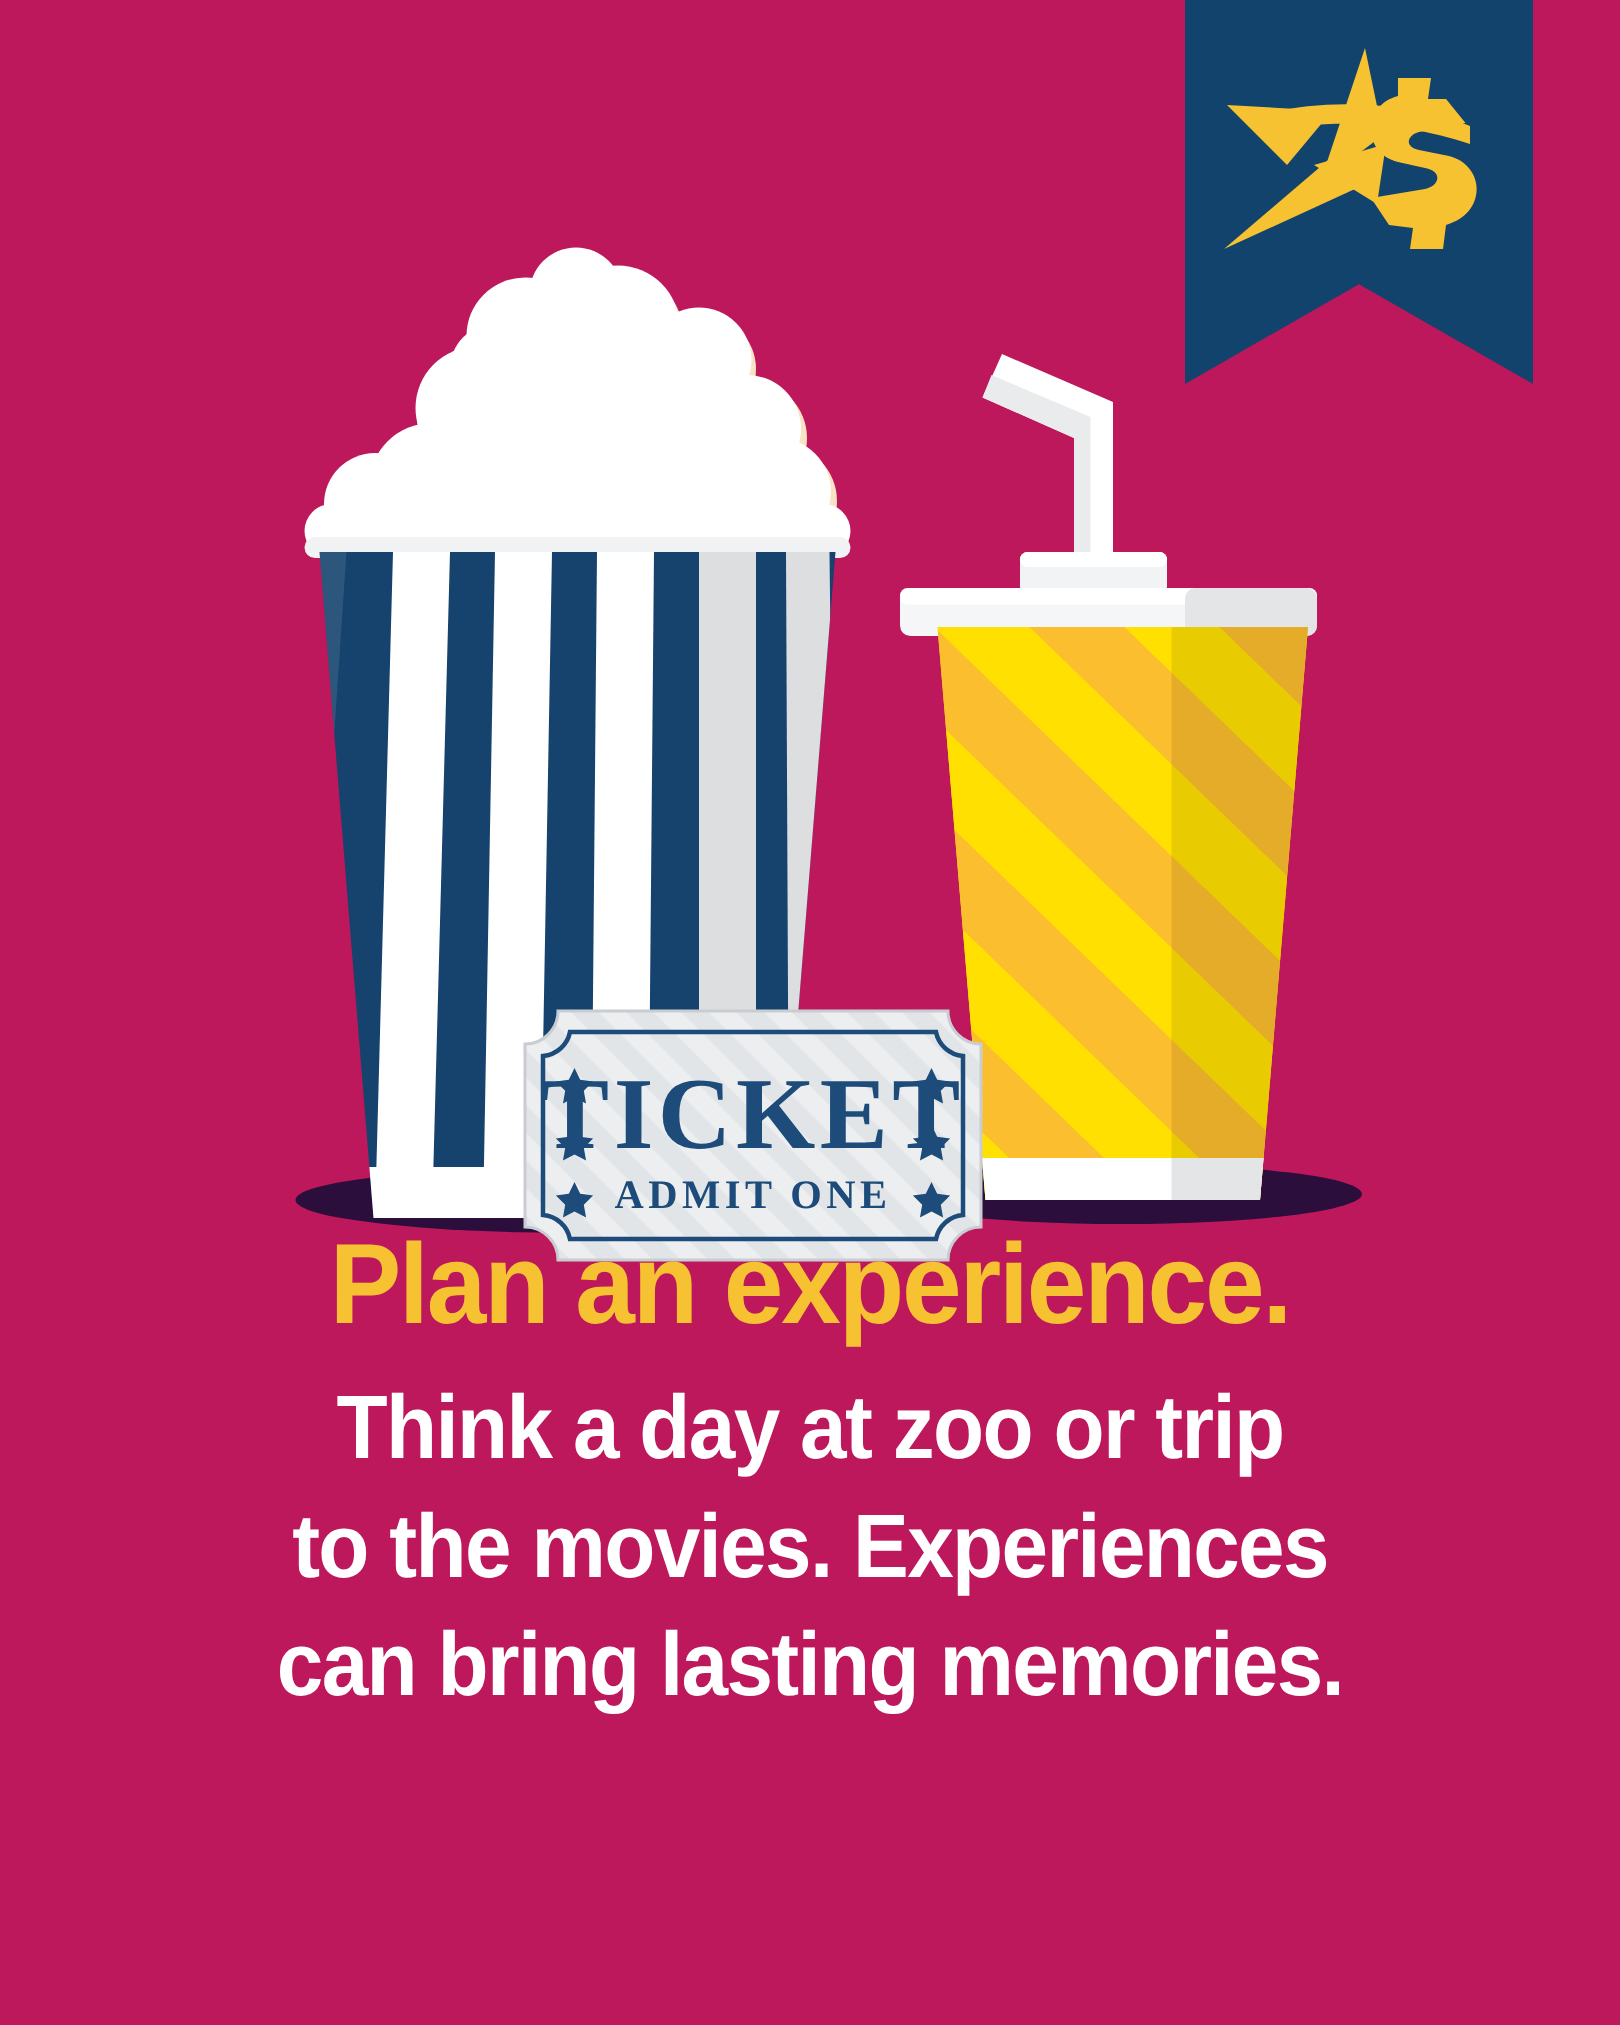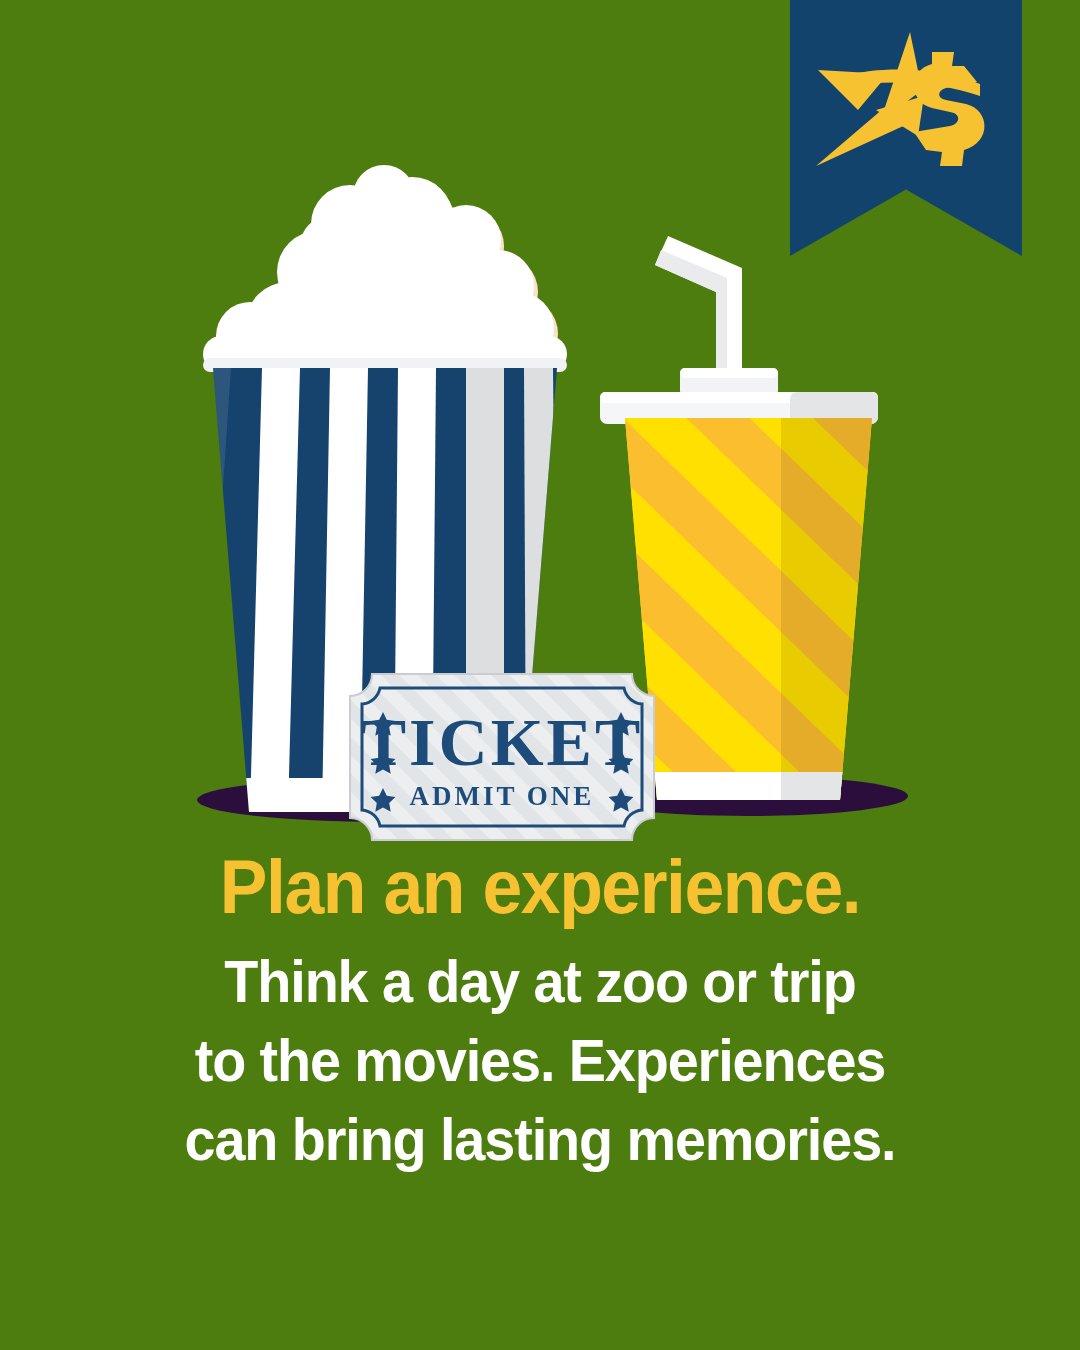--- a/index.html
+++ b/index.html
@@ -10,21 +10,21 @@
     width: 1080px;
     height: 1350px;
     overflow: hidden;
     font-family: "Liberation Sans", sans-serif;
   }
 
   #poster {
     position: relative;
     width: 1080px;
     height: 1350px;
-    background: #4d7c0f;
+    background: #be185d;
     overflow: hidden;
   }
 
   
   #logo-banner {
     position: absolute;
     top: 0;
     left: 790px;
     width: 232px;
     height: 256px;
@@ -50,21 +50,21 @@
     left: 0;
     top: 0;
     width: 1080px;
     height: 870px;
   }
 
   
   #text-block {
     position: absolute;
     left: 0;
-    top: 848px;
+    top: 818px;
     width: 1080px;
     text-align: center;
   }
   #headline {
     color: #f7c231;
     font-size: 76px;
     line-height: 78px;
     font-weight: bold;
     letter-spacing: -1.5px;
     transform: scaleX(0.94);

